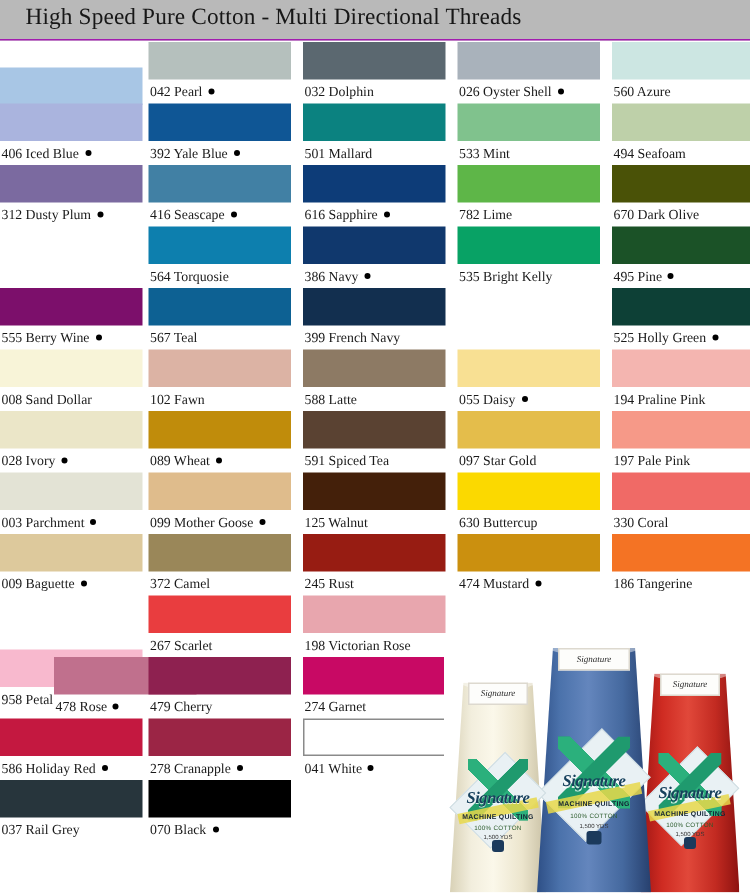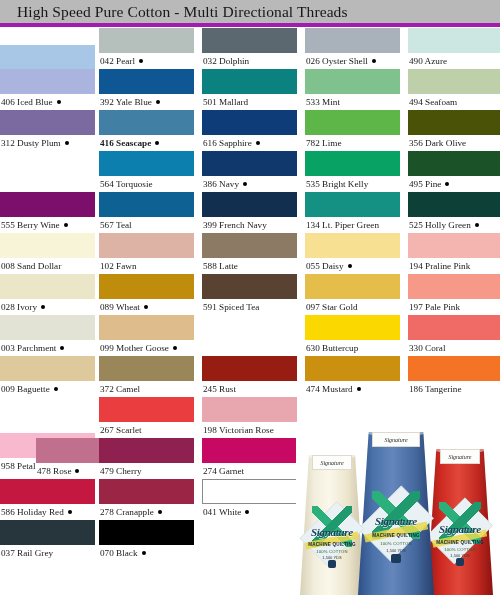--- a/index.html
+++ b/index.html
@@ -16,21 +16,21 @@
     position: relative;
     width: 500px; height: 597px;
     background: #ffffff;
   }
   
   #header {
     position: absolute;
     left: 0; top: 0;
     width: 500px; height: 27px;
     background: #b9b9b9;
-    border-bottom: 4px solid #a21caf;
+    border-bottom: 1px solid #a21caf;
   }
   #header-title {
     position: absolute;
     left: 17px; top: 3px;
     font-size: 15.5px;
     color: #171717;
     letter-spacing: 0.1px;
     white-space: nowrap;
     font-family: "Liberation Serif", "DejaVu Serif", serif;
   }
@@ -291,21 +291,21 @@
       </div>
       <div class="col col-1" style="height: 569px;">
         <div class="cell" style="position: absolute; left: 0px; top: 0px;">
           <div class="swatch" style="background: rgb(181, 192, 189);"></div>
           <div class="label">042 Pearl<span class="dot"></span></div>
         </div>
         <div class="cell" style="position: absolute; left: 0px; top: 41px;">
           <div class="swatch" style="background: rgb(15, 86, 149);"></div>
           <div class="label">392 Yale Blue<span class="dot"></span></div>
         </div>
-        <div class="cell" style="position: absolute; left: 0px; top: 82px; font-weight: bold;">
+        <div class="cell" style="position: absolute; left: 0px; top: 82px;">
           <div class="swatch" style="background: rgb(65, 128, 164);"></div>
           <div class="label">416 Seascape<span class="dot"></span></div>
         </div>
         <div class="cell" style="position: absolute; left: 0px; top: 123px;">
           <div class="swatch" style="background: rgb(13, 127, 174);"></div>
           <div class="label">564 Torquosie</div>
         </div>
         <div class="cell" style="position: absolute; left: 0px; top: 164px; text-decoration: underline;">
           <div class="swatch" style="background: rgb(13, 97, 147);"></div>
           <div class="label">567 Teal</div>
@@ -365,20 +365,24 @@
           <div class="label">399 French Navy</div>
         </div>
         <div class="cell" style="position: absolute; left: 0px; top: 205px;">
           <div class="swatch" style="background: rgb(141, 122, 100);"></div>
           <div class="label">588 Latte</div>
         </div>
         <div class="cell" style="position: absolute; left: 0px; top: 246px;">
           <div class="swatch" style="background: rgb(90, 66, 50);"></div>
           <div class="label">591 Spiced Tea</div>
         </div>
+        <div class="cell" style="position: absolute; left: 0px; top: 287px;">
+          <div class="swatch" style="background: rgb(68, 32, 10);"></div>
+          <div class="label">125 Walnut</div>
+        </div>
         <div class="cell" style="position: absolute; left: 0px; top: 328px;">
           <div class="swatch" style="background: rgb(151, 28, 18);"></div>
           <div class="label">245 Rust</div>
         </div>
         <div class="cell" style="position: absolute; left: 0px; top: 369px;">
           <div class="swatch" style="background: rgb(232, 166, 174);"></div>
           <div class="label">198 Victorian Rose</div>
         </div>
         <div class="cell" style="position: absolute; left: 0px; top: 410px;">
           <div class="swatch" style="background: rgb(200, 9, 100);"></div>
@@ -399,53 +403,49 @@
           <div class="label">533 Mint</div>
         </div>
         <div class="cell" style="position: absolute; left: 0px; top: 82px;">
           <div class="swatch" style="background: rgb(94, 182, 72);"></div>
           <div class="label">782 Lime</div>
         </div>
         <div class="cell" style="position: absolute; left: 0px; top: 123px;">
           <div class="swatch" style="background: rgb(8, 162, 101);"></div>
           <div class="label">535 Bright Kelly</div>
         </div>
-        <div class="cell" style="position: absolute; left: 0px; top: 164px;">
-          <div class="swatch" style="background: rgb(21, 145, 131);"></div>
-          <div class="label">134 Lt. Piper Green</div>
-        </div>
         <div class="cell" style="position: absolute; left: 0px; top: 205px;">
           <div class="swatch" style="background: rgb(248, 224, 147);"></div>
           <div class="label">055 Daisy<span class="dot"></span></div>
         </div>
         <div class="cell" style="position: absolute; left: 0px; top: 246px;">
           <div class="swatch" style="background: rgb(228, 189, 75);"></div>
           <div class="label">097 Star Gold</div>
         </div>
         <div class="cell" style="position: absolute; left: 0px; top: 287px;">
           <div class="swatch" style="background: rgb(251, 217, 0);"></div>
           <div class="label">630 Buttercup</div>
         </div>
         <div class="cell" style="position: absolute; left: 0px; top: 328px;">
           <div class="swatch" style="background: rgb(203, 144, 15);"></div>
           <div class="label">474 Mustard<span class="dot"></span></div>
         </div>
       </div>
       <div class="col col-4" style="height: 569px;">
         <div class="cell" style="position: absolute; left: 0px; top: 0px;">
           <div class="swatch" style="background: rgb(204, 230, 226);"></div>
-          <div class="label">490 Azure</div>
+          <div class="label">560 Azure</div>
         </div>
         <div class="cell" style="position: absolute; left: 0px; top: 41px;">
           <div class="swatch" style="background: rgb(190, 208, 169);"></div>
           <div class="label">494 Seafoam</div>
         </div>
         <div class="cell" style="position: absolute; left: 0px; top: 82px;">
           <div class="swatch" style="background: rgb(74, 82, 7);"></div>
-          <div class="label">356 Dark Olive</div>
+          <div class="label">670 Dark Olive</div>
         </div>
         <div class="cell" style="position: absolute; left: 0px; top: 123px;">
           <div class="swatch" style="background: rgb(27, 82, 39);"></div>
           <div class="label">495 Pine<span class="dot"></span></div>
         </div>
         <div class="cell" style="position: absolute; left: 0px; top: 164px;">
           <div class="swatch" style="background: rgb(13, 64, 54);"></div>
           <div class="label">525 Holly Green<span class="dot"></span></div>
         </div>
         <div class="cell" style="position: absolute; left: 0px; top: 205px;">

